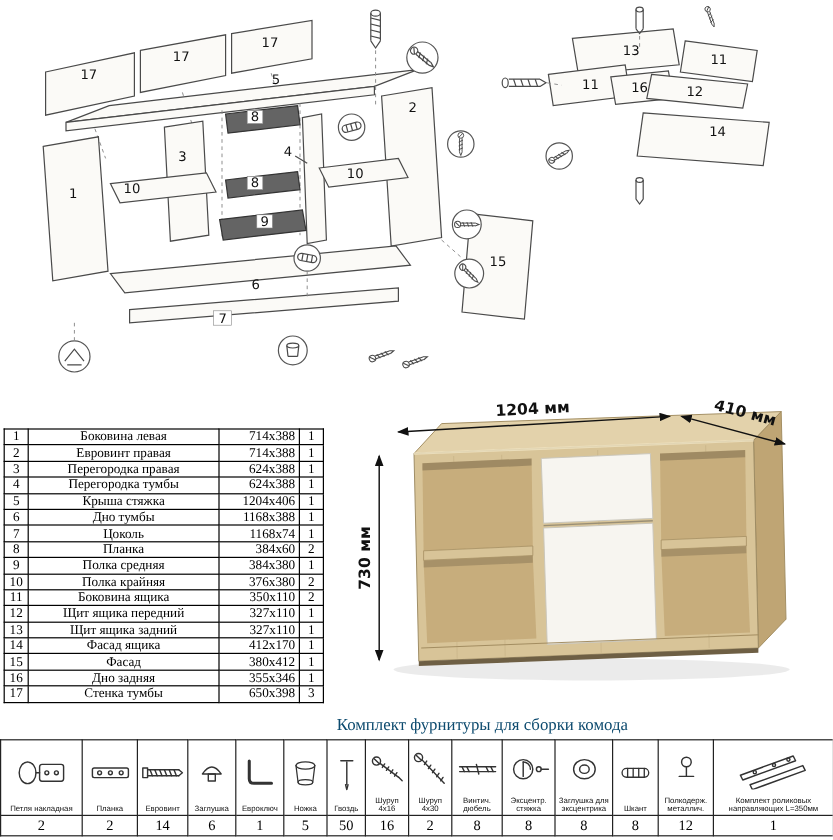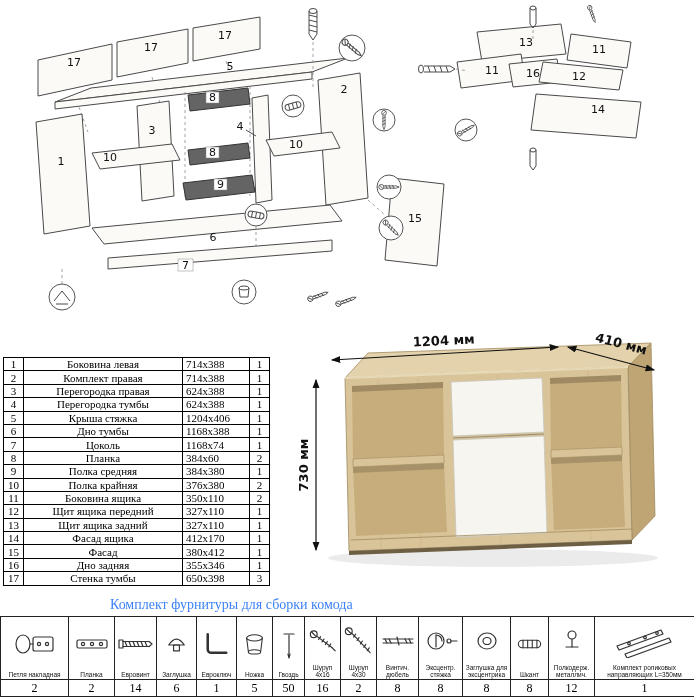--- a/index.html
+++ b/index.html
@@ -13,25 +13,25 @@
   .dash{stroke:#8a8a8a;stroke-dasharray:3 3;fill:none;stroke-width:.8;}
   .numbox{fill:#fff;stroke:#888;stroke-width:.5;}
   .callout{fill:#fff;stroke:#555;stroke-width:1;}
   .dim{stroke:#111;stroke-width:1.2;fill:none;}
   .dimtxt{font-size:13px;font-weight:bold;fill:#111;text-anchor:middle;}
   .parts{position:absolute;left:3px;top:357px;border-collapse:collapse;
          font-family:"Liberation Serif",serif;font-size:11px;color:#000;}
   .parts td{border:1px solid #000;padding:0 3px;height:12.4px;white-space:nowrap;line-height:12px;}
   .parts .c-num{width:13px;text-align:center;}
   .parts .c-name{width:152px;text-align:center;}
-  .parts .c-size{width:60px;text-align:left;}
+  .parts .c-size{width:60px;text-align:right;}
   .parts .c-qty{width:13px;text-align:center;}
-  .hw-title{position:absolute;left:0;top:597px;width:694px;text-align:left;
+  .hw-title{position:absolute;left:0;top:597px;width:694px;text-align:center;
             padding-left:110px;box-sizing:border-box;
-            font-family:"Liberation Serif",serif;font-size:14px;color:#3b82f6;}
+            font-family:"Liberation Serif",serif;font-size:14px;color:#0c4a6e;}
   .hw{position:absolute;left:0;top:616px;width:694px;border-collapse:collapse;table-layout:fixed;}
   .hw td{border:1px solid #222;padding:0;vertical-align:bottom;overflow:hidden;}
   .hw-cell{display:flex;flex-direction:column;height:62px;}
   .hw-ic{flex:1;display:flex;align-items:center;justify-content:center;}
   .hw-name{font-size:6.5px;line-height:7px;text-align:center;padding:0 1px 1px 1px;
            font-family:"Liberation Sans",sans-serif;color:#111;}
   .hw-qty{height:16px;text-align:center;font-family:"Liberation Serif",serif;
           font-size:12px;line-height:16px;color:#000;}
   .hwic{stroke:#333;fill:none;stroke-width:1.2;stroke-linecap:round;stroke-linejoin:round;}
 </style>
@@ -209,21 +209,21 @@
   <table class="parts">
     <tbody>
       <tr>
           <td class="c-num">1</td>
           <td class="c-name">Боковина левая</td>
           <td class="c-size">714x388</td>
           <td class="c-qty">1</td>
         </tr>
       <tr>
           <td class="c-num">2</td>
-          <td class="c-name">Комплект правая</td>
+          <td class="c-name">Евровинт правая</td>
           <td class="c-size">714x388</td>
           <td class="c-qty">1</td>
         </tr>
       <tr>
           <td class="c-num">3</td>
           <td class="c-name">Перегородка правая</td>
           <td class="c-size">624x388</td>
           <td class="c-qty">1</td>
         </tr>
       <tr>

